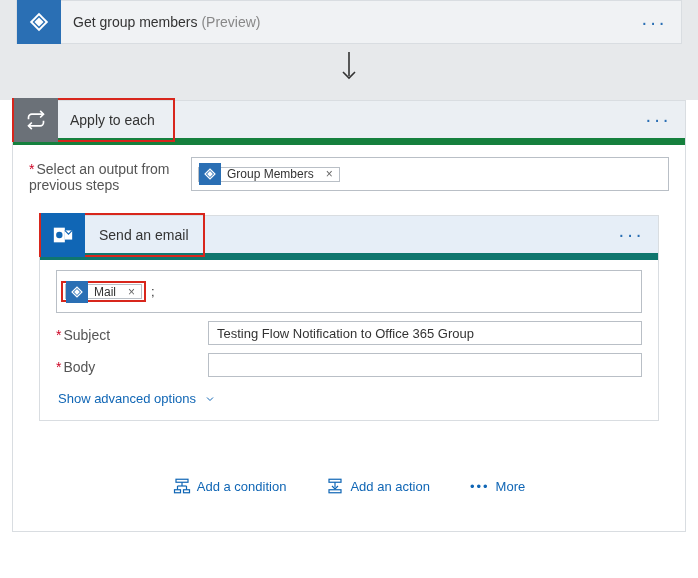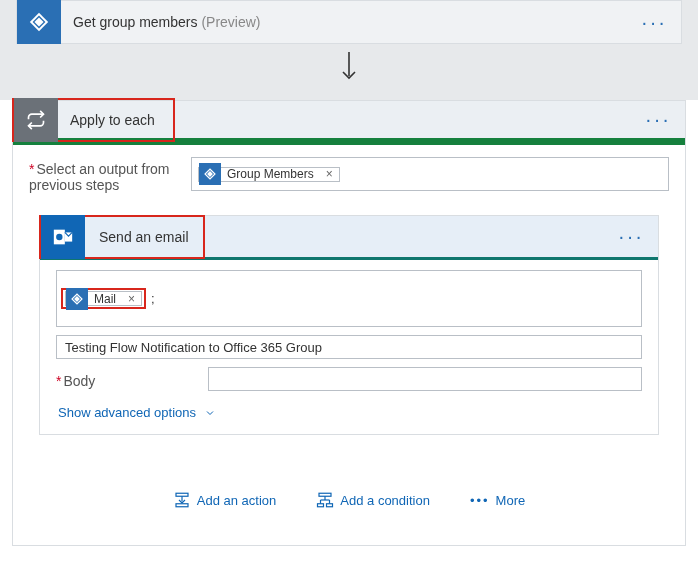--- a/index.html
+++ b/index.html
@@ -131,21 +131,21 @@
   .inner-card {
     margin: 22px 10px 0 10px;
     border: 1px solid #d9dde1;
     background: #fff;
   }
   .inner-header {
     display: flex;
     align-items: center;
     height: 44px;
     background: #e6eef7;
-    border-bottom: 3px solid #0f766e;
+    border-bottom: 7px solid #0f766e;
   }
   .inner-icon {
     width: 44px; height: 44px;
     background: #1066b5;
     display: flex; align-items: center; justify-content: center;
   }
   .inner-title {
     padding: 0 14px;
     font-size: 14px;
     color: #333;
@@ -172,21 +172,21 @@
     height: 24px;
     padding: 0 8px;
     font-size: 13px;
     color: #333;
     background: #fff;
   }
   .to-field {
     flex: 1;
     border: 1px solid #b9bfc6;
     min-height: 30px;
-    padding: 17px 4px;
+    padding: 10px 4px;
     display: flex;
     align-items: center;
     gap: 4px;
   }
   .to-token-wrap {
     border: 2px solid #d8261c;
     padding: 1px 2px;
     display: inline-flex;
   }
   .trailing { color: #333; font-size: 13px; padding-left: 1px; }
@@ -311,60 +311,61 @@
                   </span>
                   <span class="token-label">Mail</span>
                   <span class="token-x">×</span>
                 </span>
               </span>
               <span class="trailing">;</span>
             </div>
           </div>
 
           <div class="form-row">
+            <div class="label-col req">Subject</div>
             <input class="text-input" value="Testing Flow Notification to Office 365 Group" style="">
           </div>
 
           <div class="form-row">
             <div class="label-col req">Body</div>
             <input class="text-input" style="">
           </div>
 
           <div class="adv-link">
             <span>Show advanced options</span>
             <svg width="12" height="12" viewBox="0 0 24 24">
                 <polyline points="6 9 12 15 18 9" fill="none" stroke="#1066b5" stroke-width="2"></polyline>
               </svg>
           </div>
         </div>
       </div>
 
       <div class="footer-actions">
-        <div class="footer-link">
-          <svg width="18" height="18" viewBox="0 0 24 24">
-            <rect x="4" y="3" width="16" height="4" fill="none" stroke="#1066b5" stroke-width="1.6"></rect>
-            <line x1="12" y1="7" x2="12" y2="14" stroke="#1066b5" stroke-width="1.6"></line>
-            <polyline points="8,12 12,16 16,12" fill="none" stroke="#1066b5" stroke-width="1.6"></polyline>
-            <rect x="4" y="17" width="16" height="4" fill="none" stroke="#1066b5" stroke-width="1.6"></rect>
-          </svg>
-          <span>Add an action</span>
-        </div>
         <div class="footer-link">
           <svg width="18" height="18" viewBox="0 0 24 24">
             <rect x="4" y="3" width="16" height="4" fill="none" stroke="#1066b5" stroke-width="1.6"></rect>
             <line x1="12" y1="7" x2="12" y2="12" stroke="#1066b5" stroke-width="1.6"></line>
             <line x1="6" y1="12" x2="18" y2="12" stroke="#1066b5" stroke-width="1.6"></line>
             <line x1="6" y1="12" x2="6" y2="17" stroke="#1066b5" stroke-width="1.6"></line>
             <line x1="18" y1="12" x2="18" y2="17" stroke="#1066b5" stroke-width="1.6"></line>
             <rect x="2" y="17" width="8" height="4" fill="none" stroke="#1066b5" stroke-width="1.6"></rect>
             <rect x="14" y="17" width="8" height="4" fill="none" stroke="#1066b5" stroke-width="1.6"></rect>
           </svg>
           <span>Add a condition</span>
         </div>
         <div class="footer-link">
+          <svg width="18" height="18" viewBox="0 0 24 24">
+            <rect x="4" y="3" width="16" height="4" fill="none" stroke="#1066b5" stroke-width="1.6"></rect>
+            <line x1="12" y1="7" x2="12" y2="14" stroke="#1066b5" stroke-width="1.6"></line>
+            <polyline points="8,12 12,16 16,12" fill="none" stroke="#1066b5" stroke-width="1.6"></polyline>
+            <rect x="4" y="17" width="16" height="4" fill="none" stroke="#1066b5" stroke-width="1.6"></rect>
+          </svg>
+          <span>Add an action</span>
+        </div>
+        <div class="footer-link">
           <span class="more-dots">•••</span>
           <span>More</span>
         </div>
       </div>
 
     </div>
   </div>
 
 </div>
 

